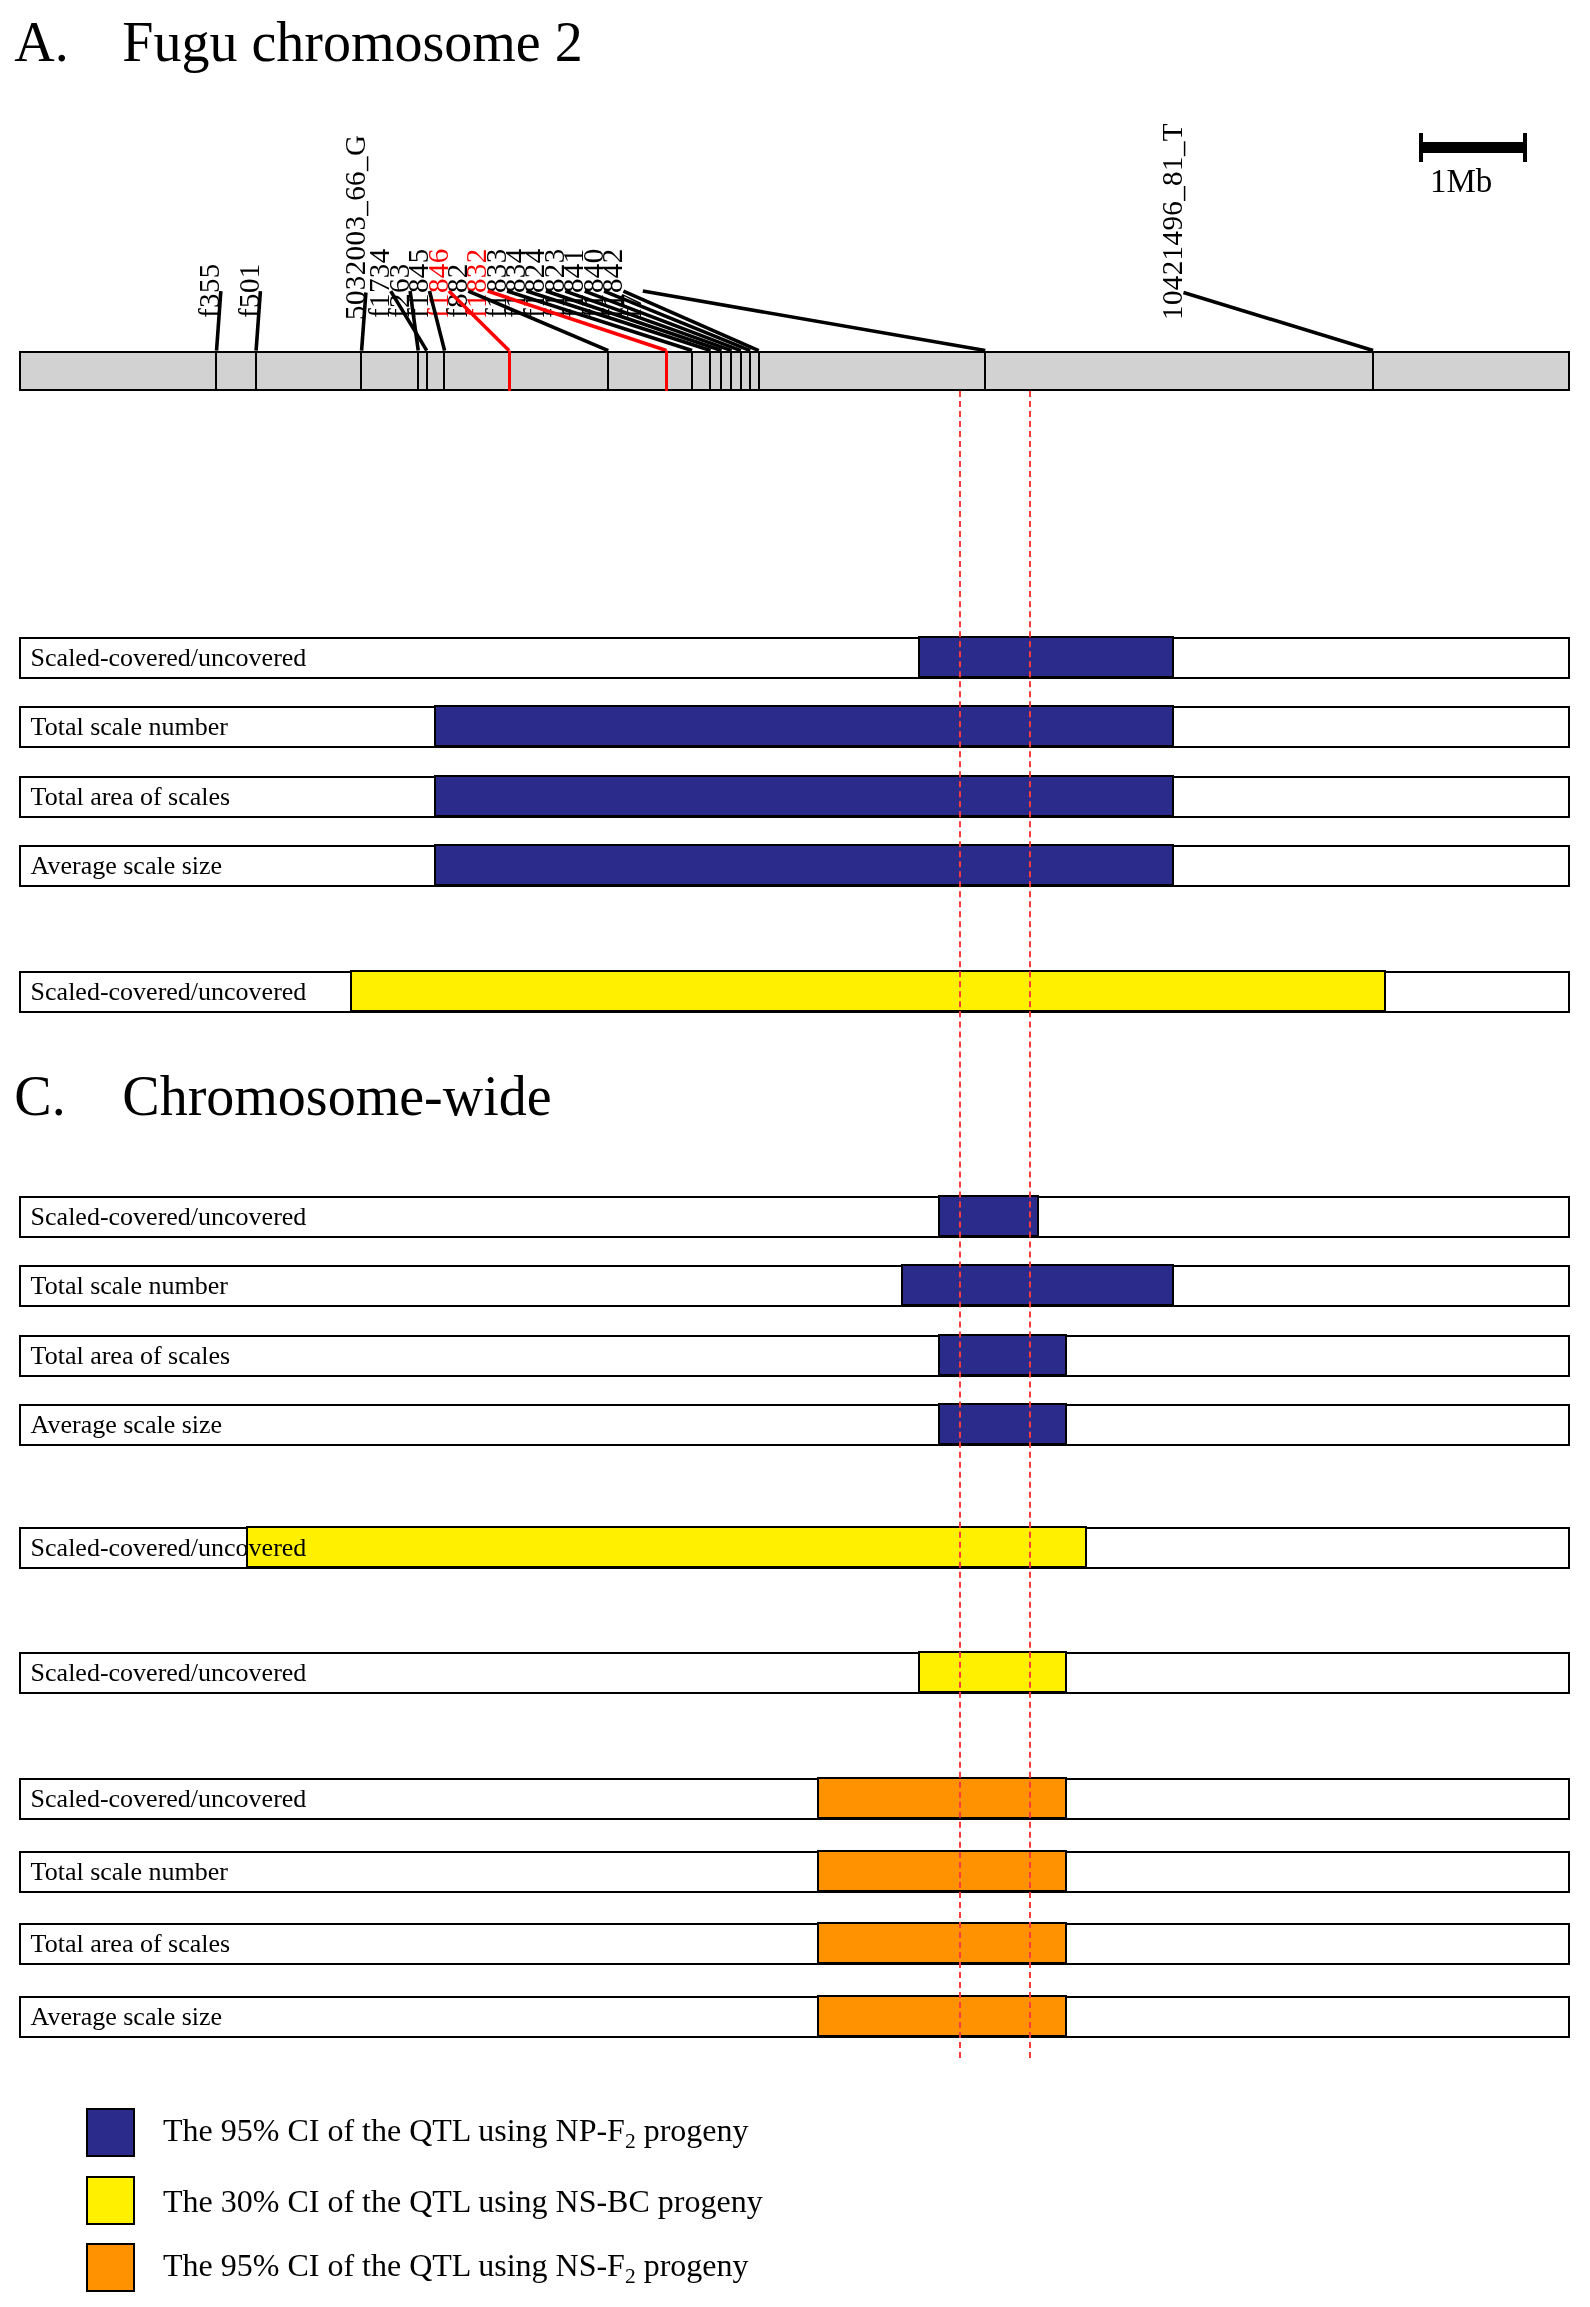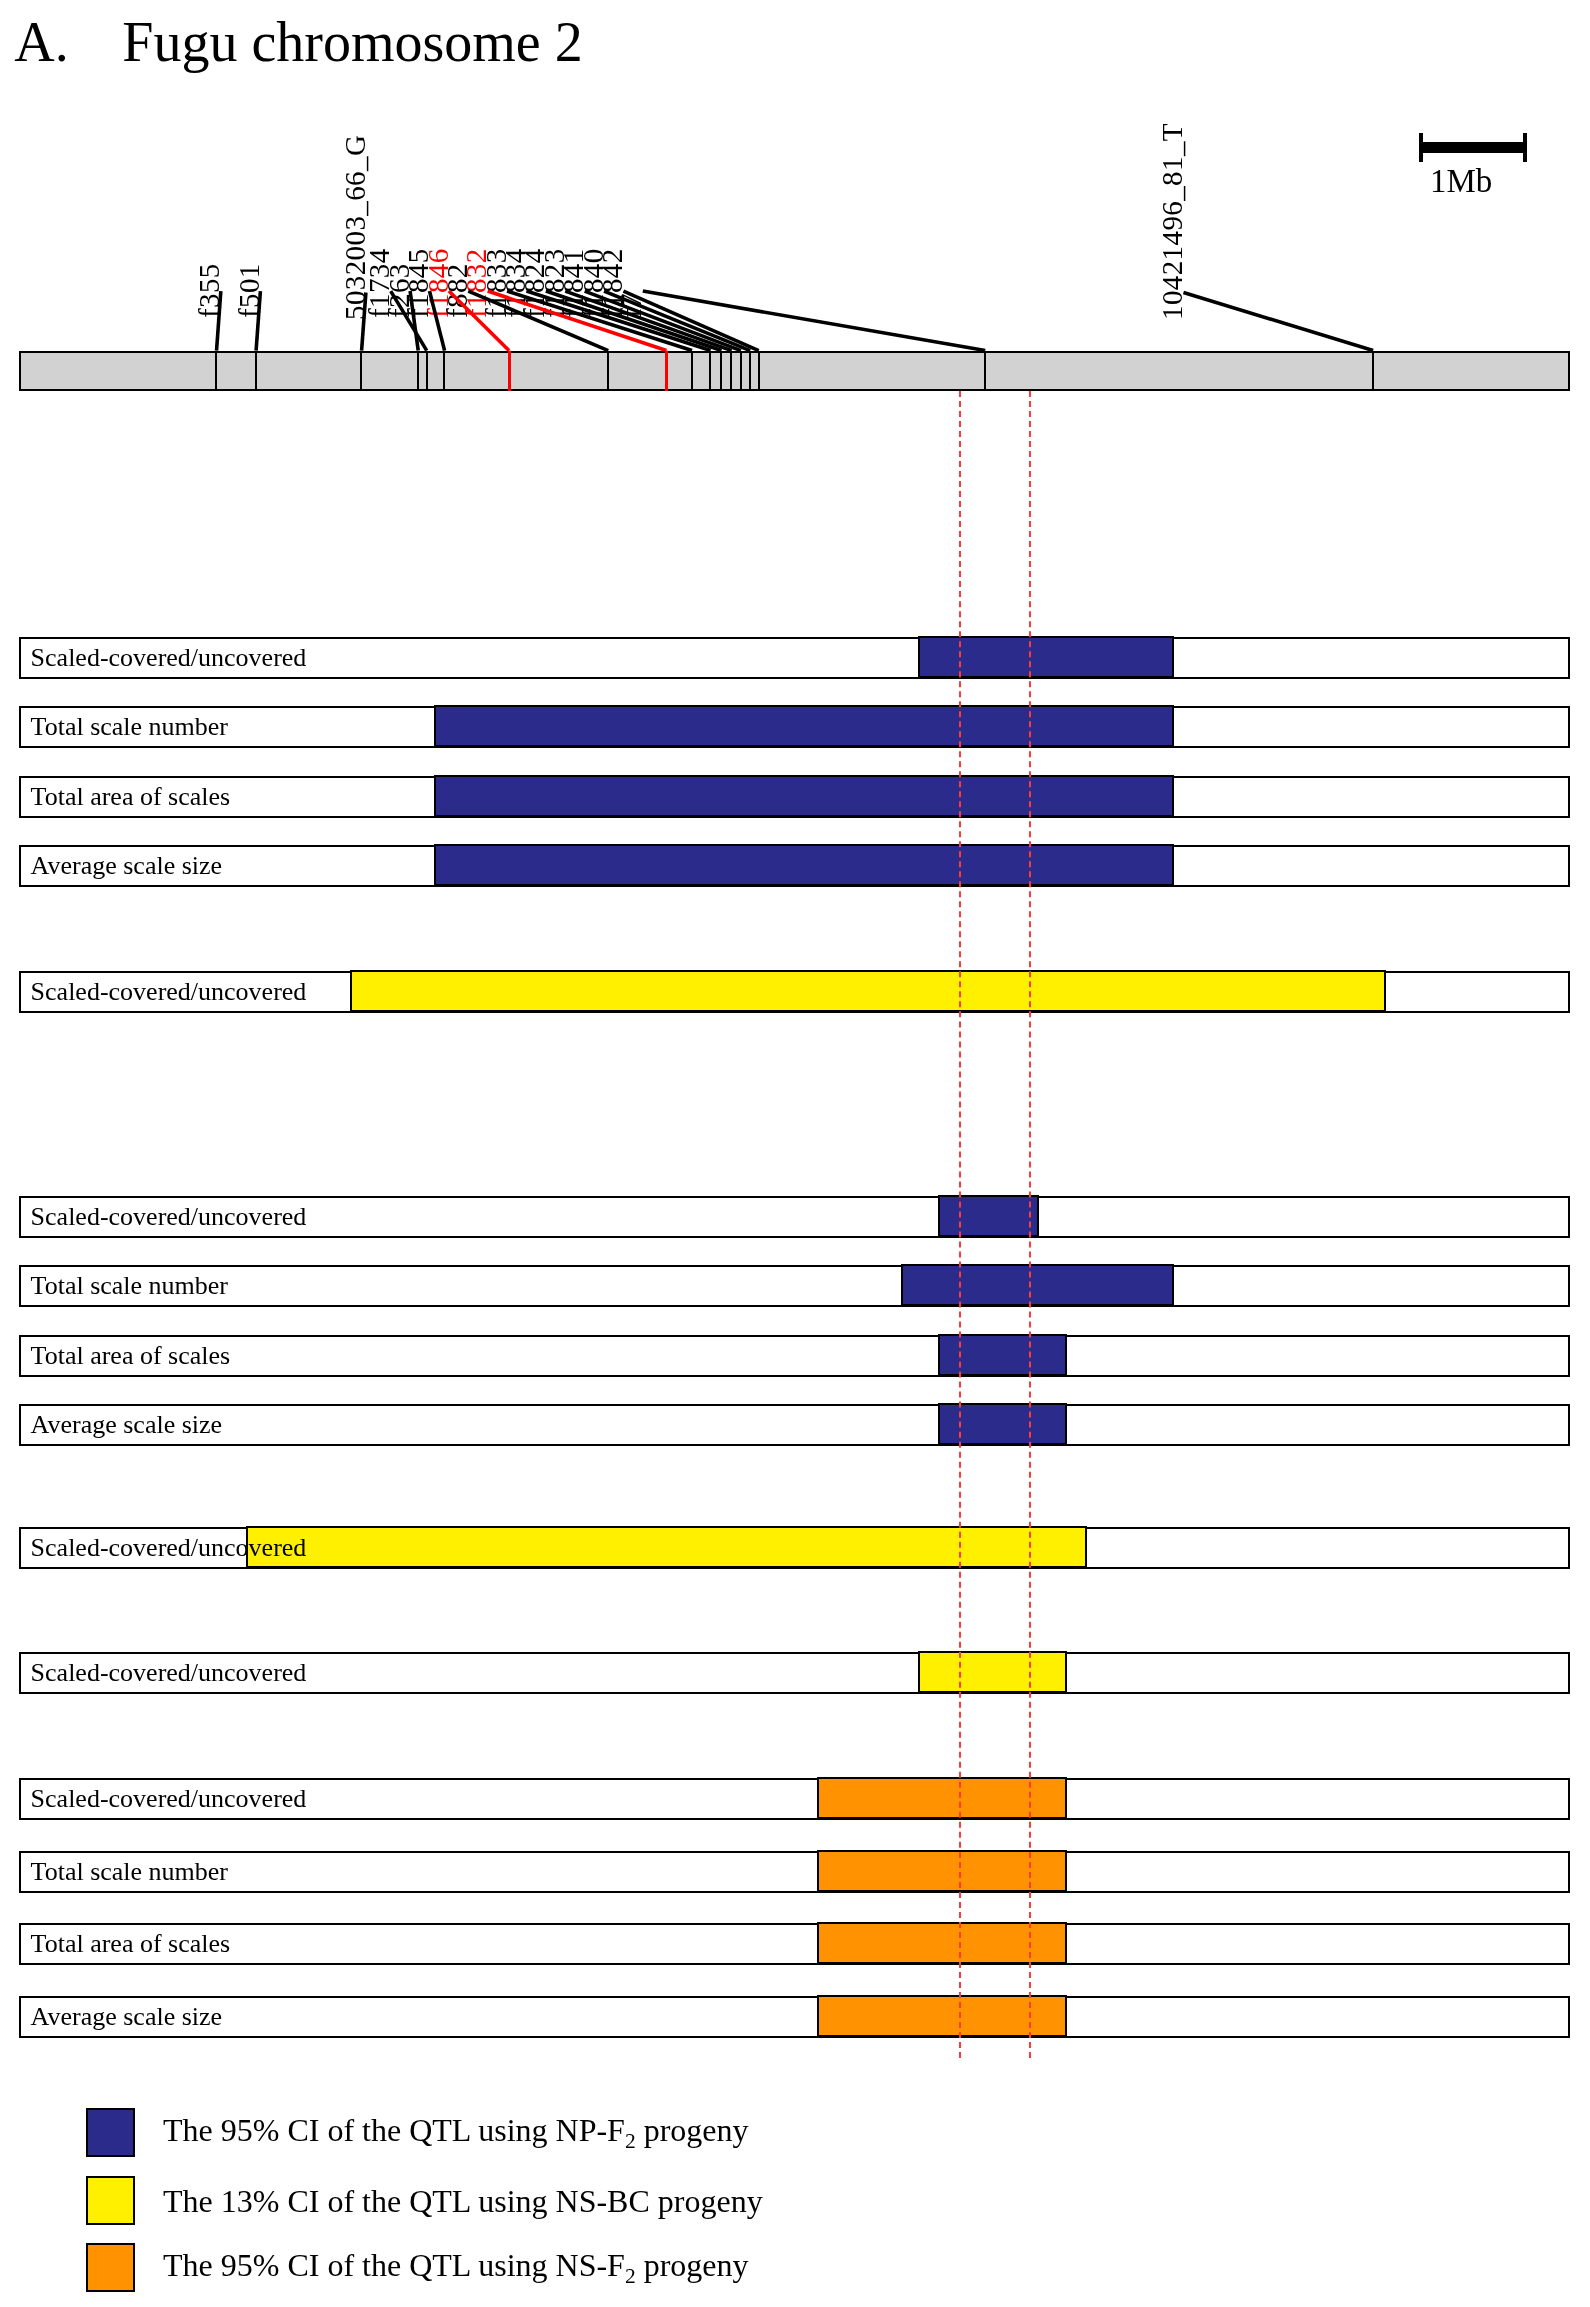--- a/index.html
+++ b/index.html
@@ -192,20 +192,23 @@
         <div class="chrom-tick" style="left: 711px;"></div>
         <div class="chrom-tick" style="left: 721px;"></div>
         <div class="chrom-tick" style="left: 730px;"></div>
         <div class="chrom-tick" style="left: 739px;"></div>
         <div class="chrom-tick" style="left: 965px;"></div>
         <div class="chrom-tick" style="left: 1353px;"></div>
       </div>
   </div>
 
 
+  <div class="panel-head" style="left:14.3px;top:1068px;">
+    <span class="ltr">C.</span><span>Chromosome-wide</span>
+  </div>
 
   <div id="rows">
       <div class="row" style="top: 637px;">
         <div class="ci" style="left: 897px; width: 256px; background: rgb(43, 43, 140);"></div>
         <div class="rlabel">Scaled-covered/uncovered</div>
       </div>
       <div class="row" style="top: 706px;">
         <div class="ci" style="left: 413px; width: 740px; background: rgb(43, 43, 140);"></div>
         <div class="rlabel">Total scale number</div>
       </div>
@@ -268,21 +271,21 @@
       <div class="guide" style="left: 1029px; top: 391px; height: 1667px;"></div>
     </div>
 
   <div id="legend">
       <div class="leg-row" style="top: 2108px;">
         <div class="leg-sw" style="background: rgb(43, 43, 140);"></div>
         <div class="leg-tx">The 95% CI of the QTL using NP-F<sub>2</sub> progeny</div>
       </div>
       <div class="leg-row" style="top: 2176px;">
         <div class="leg-sw" style="background: rgb(255, 240, 0);"></div>
-        <div class="leg-tx">The 13% CI of the QTL using NS-BC progeny</div>
+        <div class="leg-tx">The 30% CI of the QTL using NS-BC progeny</div>
       </div>
       <div class="leg-row" style="top: 2243px;">
         <div class="leg-sw" style="background: rgb(255, 146, 0);"></div>
         <div class="leg-tx">The 95% CI of the QTL using NS-F<sub>2</sub>  progeny</div>
       </div>
     </div>
 
 </div>
 
 

